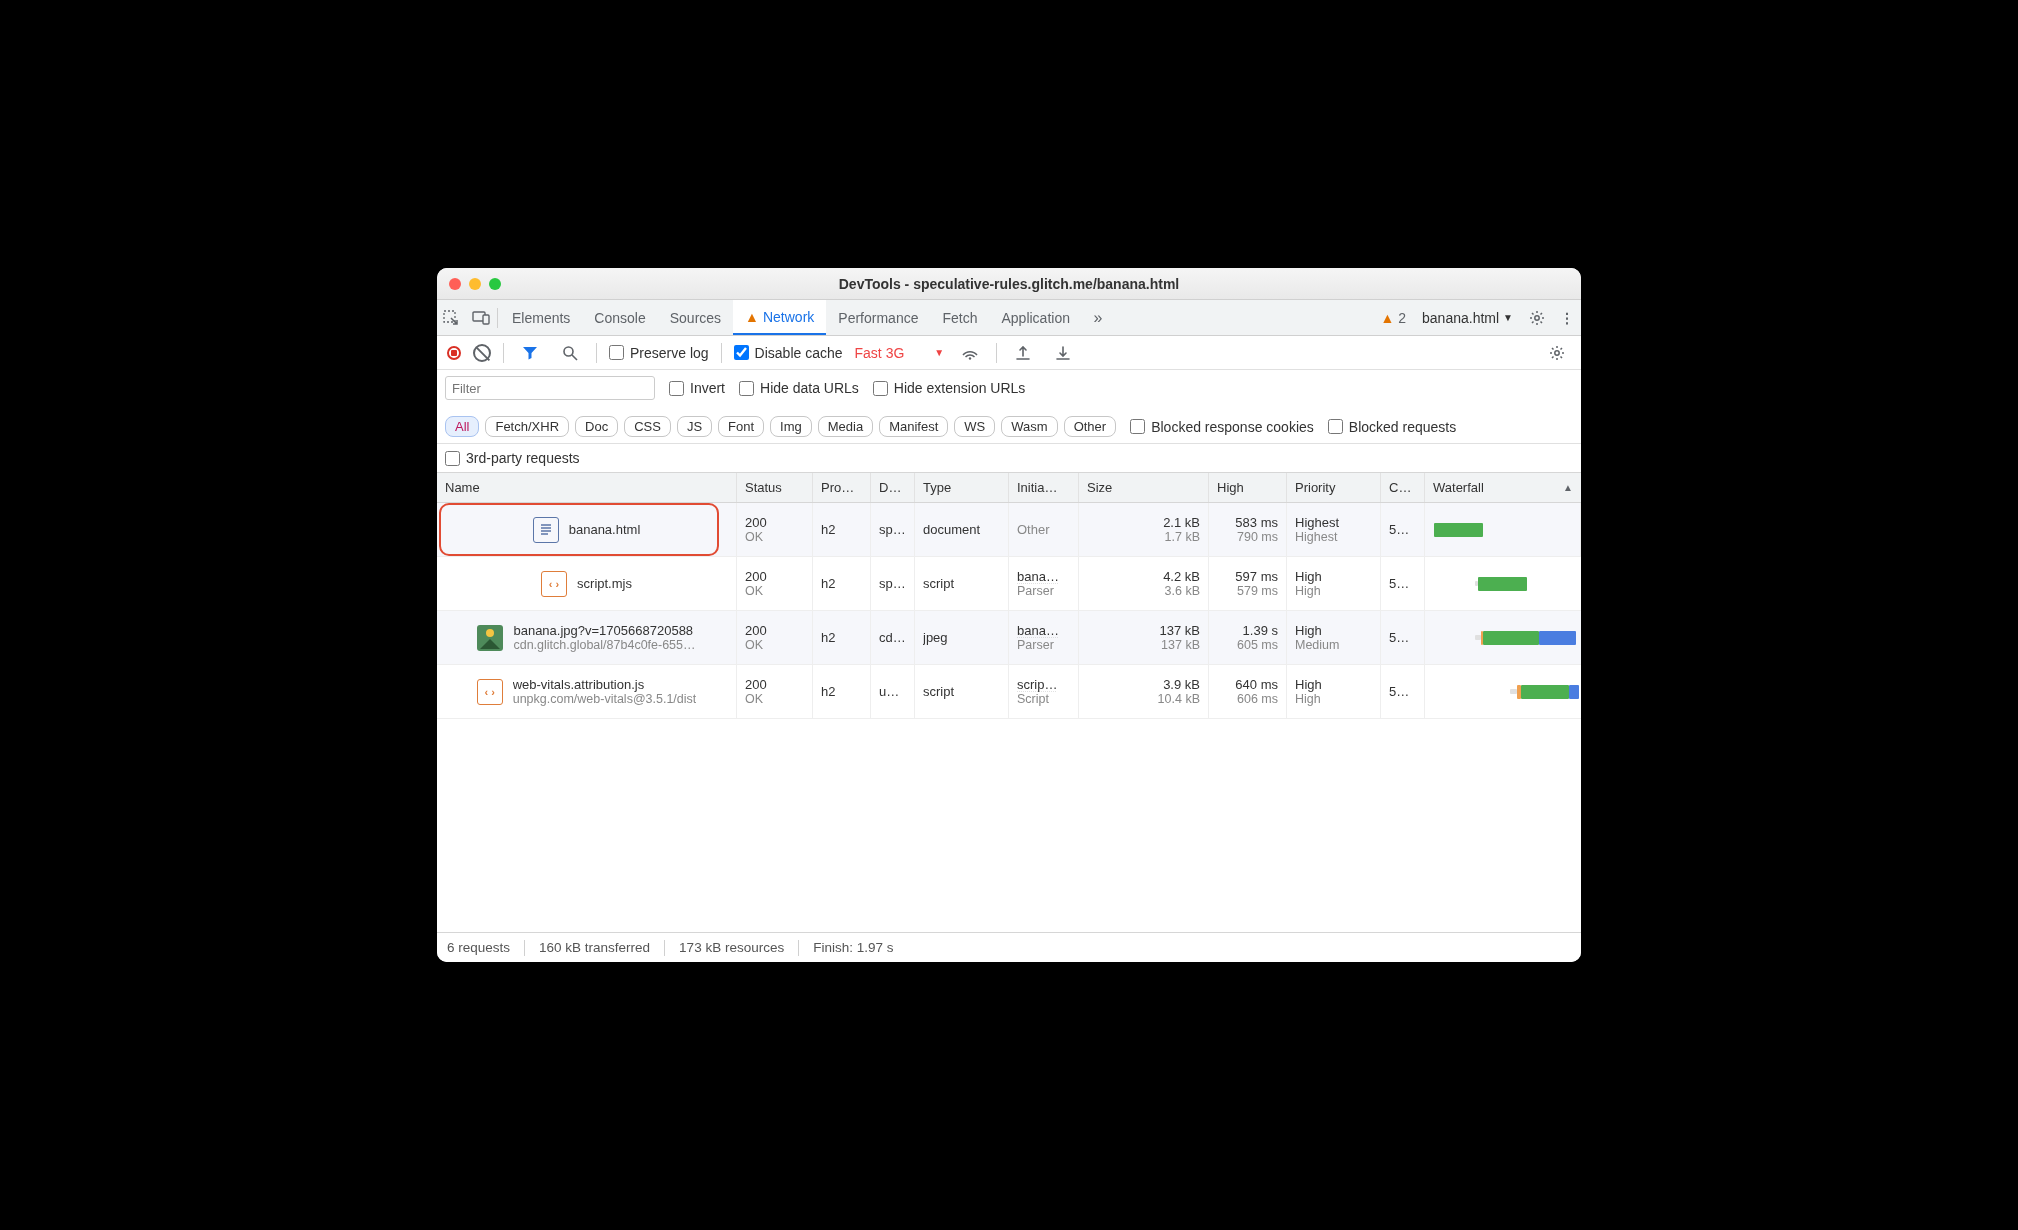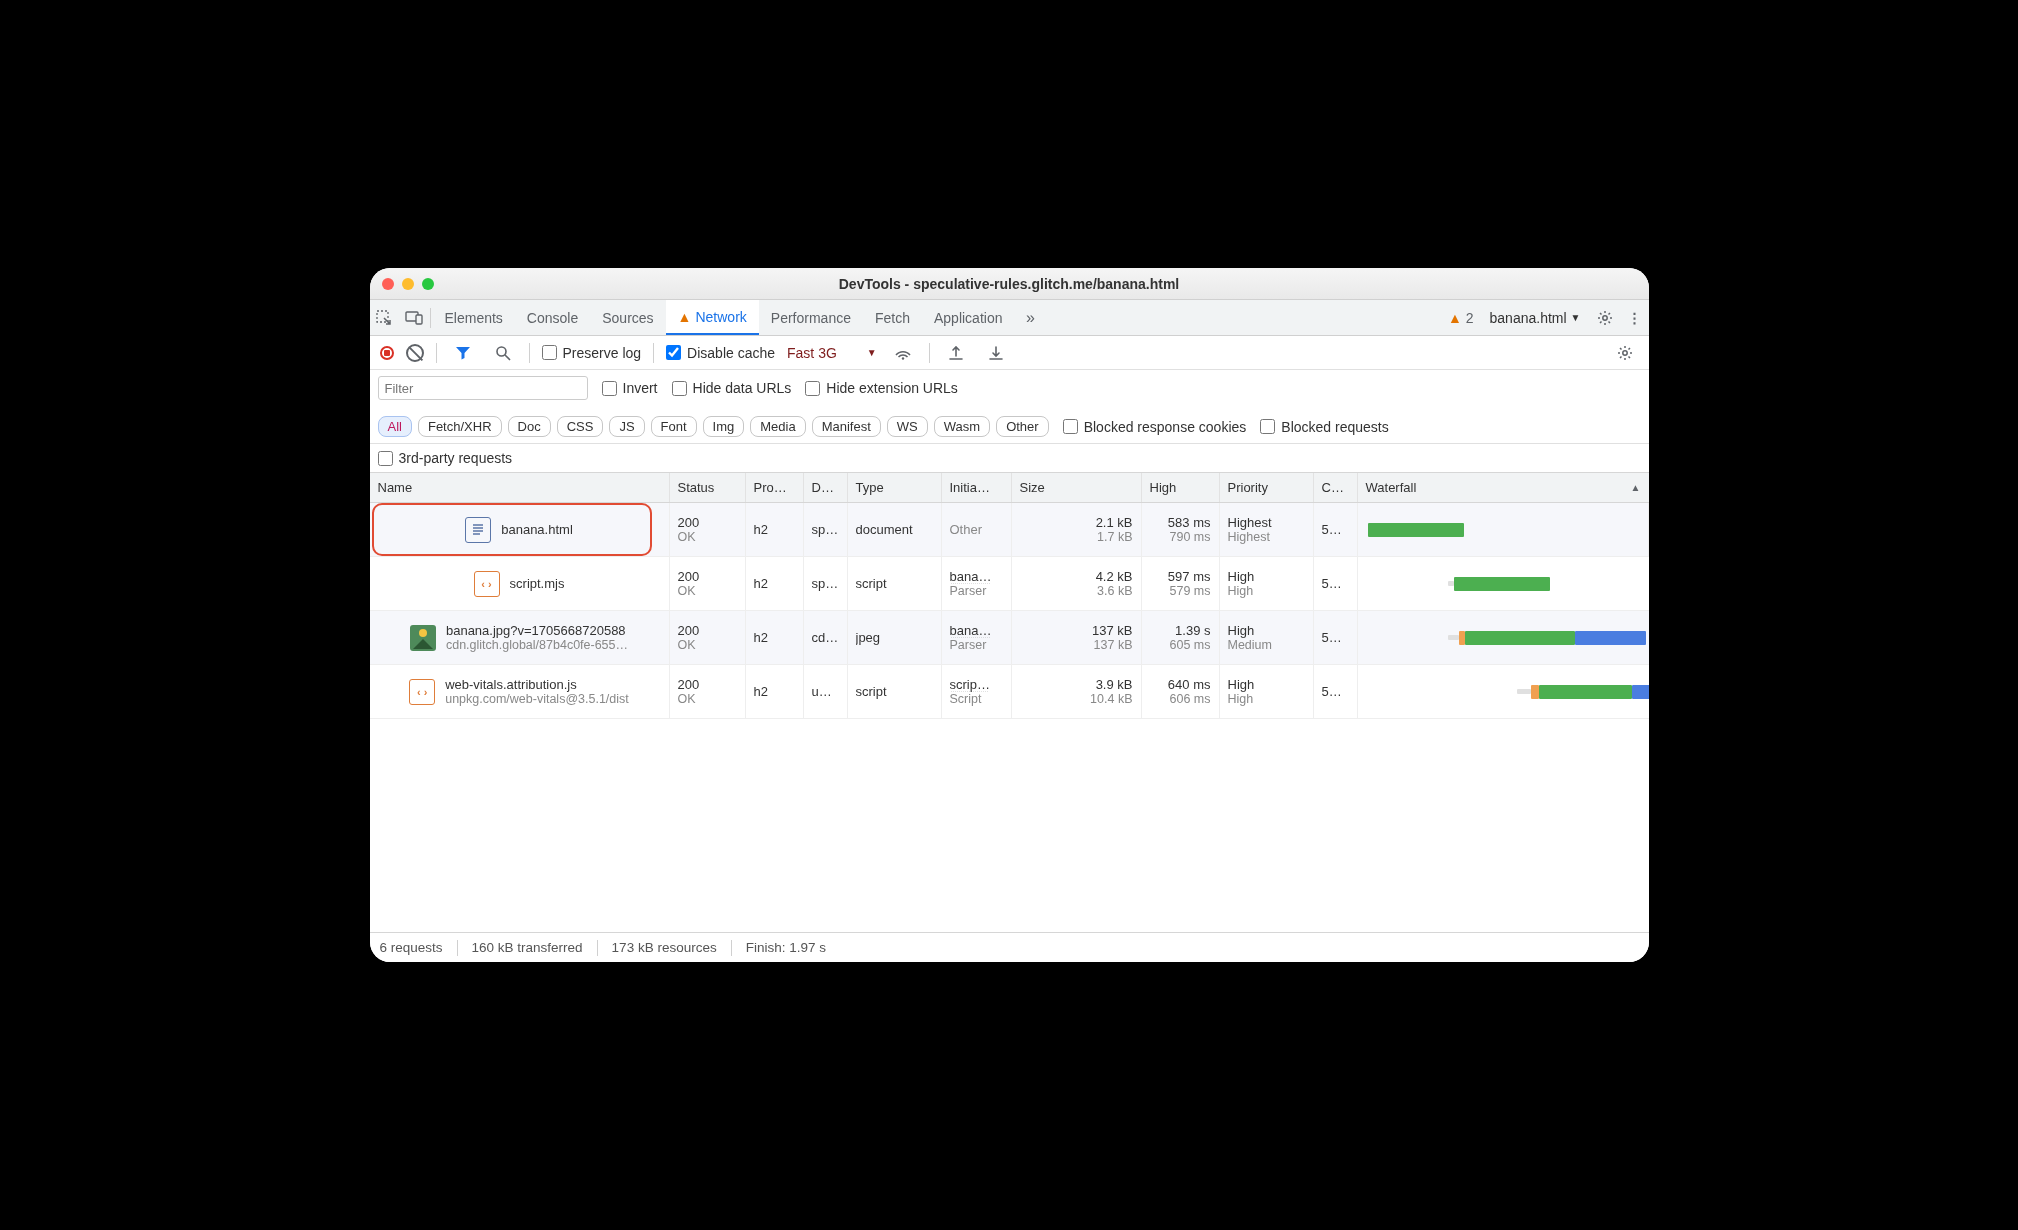--- a/index.html
+++ b/index.html
@@ -6,24 +6,24 @@
   body {
     background: #000;
     font-family: -apple-system, BlinkMacSystemFont, "Segoe UI", Helvetica, Arial, sans-serif;
     font-size: 14px;
     display: flex;
     align-items: center;
     justify-content: center;
     min-height: 100vh;
   }
   .window {
-    width: 1279px;
+    width: 1144px;
     height: 694px;
     background: #fff;
-    border-radius: 20px;
+    border-radius: 10px;
     overflow: hidden;
     box-shadow: 0 20px 60px rgba(0,0,0,.5);
     display: flex;
     flex-direction: column;
   }
   .titlebar {
     height: 32px;
     background: linear-gradient(#f5f5f5,#e9e9e9);
     border-bottom: 1px solid #d0d0d0;
     display: flex;
@@ -55,21 +55,21 @@
     height: 34px; background:#fff; border-bottom:1px solid #e0e0e0; display:flex; align-items:center; padding:0 10px; gap:12px;
   }
   .rec { width:14px; height:14px; border:2px solid #d93025; border-radius:50%; display:flex; align-items:center; justify-content:center;}
   .rec::after{content:"";width:6px;height:6px;background:#d93025;border-radius:1px;}
   .noentry { width:18px; height:18px; border:2px solid #5f6368; border-radius:50%; position:relative;}
   .noentry::after{content:"";position:absolute;width:18px;height:2px;background:#5f6368;top:7px;left:-1px;transform:rotate(45deg);}
   .vsep { width:1px; height:20px; background:#d0d0d0; }
   .funnel { color:#1a73e8; }
   .cbx { display:flex; align-items:center; gap:6px; color:#333; cursor:pointer;}
   .cbx input { width:15px; height:15px; }
-  .throttle { display:flex; align-items:center; gap:6px; color:#7f1d1d; cursor:pointer;justify-content:center;}
+  .throttle { display:flex; align-items:center; gap:6px; color:#ef4444; cursor:pointer;justify-content:center;}
   .throttle-dd { display:flex; align-items:center; gap:30px; }
   .filters-row {
     padding: 6px 8px; background:#fff; border-bottom:1px solid #e0e0e0; display:flex; flex-wrap:wrap; align-items:center; gap:14px; row-gap:8px;
   }
   .filter-input { width:210px; height:24px; border:1px solid #ccc; border-radius:3px; padding:0 6px; color:#888; font-size:13px;}
   .pill-row { display:flex; align-items:center; gap:6px; flex-wrap:wrap;}
   .pill { padding:2px 9px; border:1px solid #c7c7c7; border-radius:8px; font-size:13px; color:#333; cursor:pointer; background:#fff;}
   .pill.active { background:#e6effd; border-color:#a9c3f0; color:#be185d;}
   .filters-row2 { padding: 6px 8px; background:#fff; border-bottom:1px solid #d6d6d6;}
   .grid-head {

